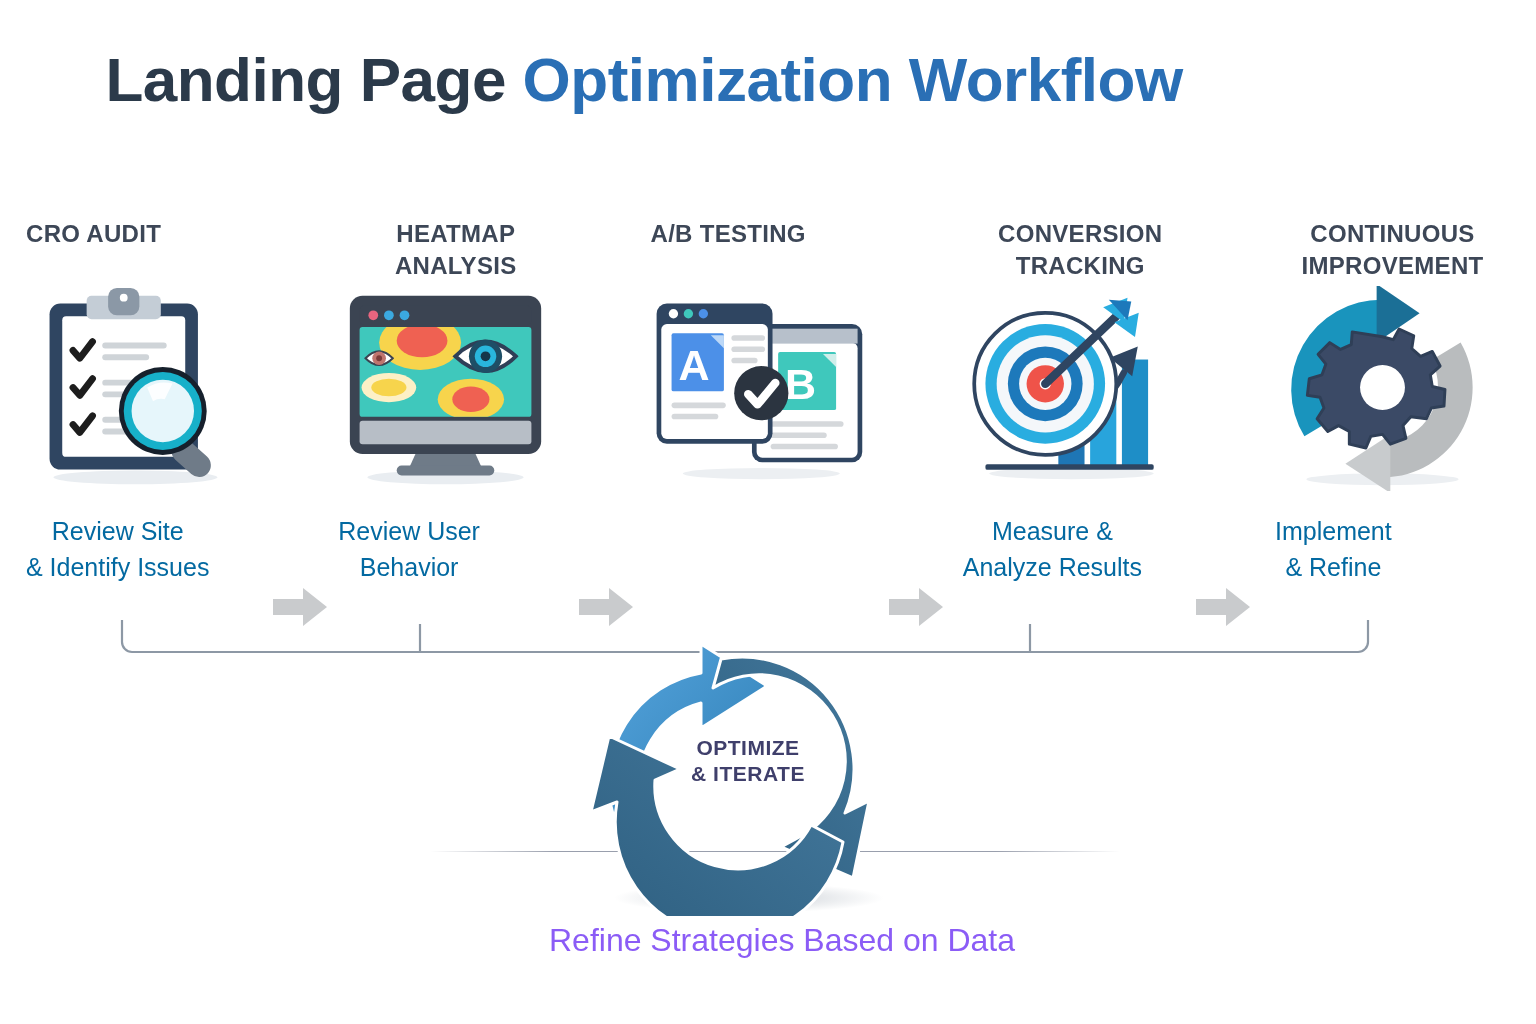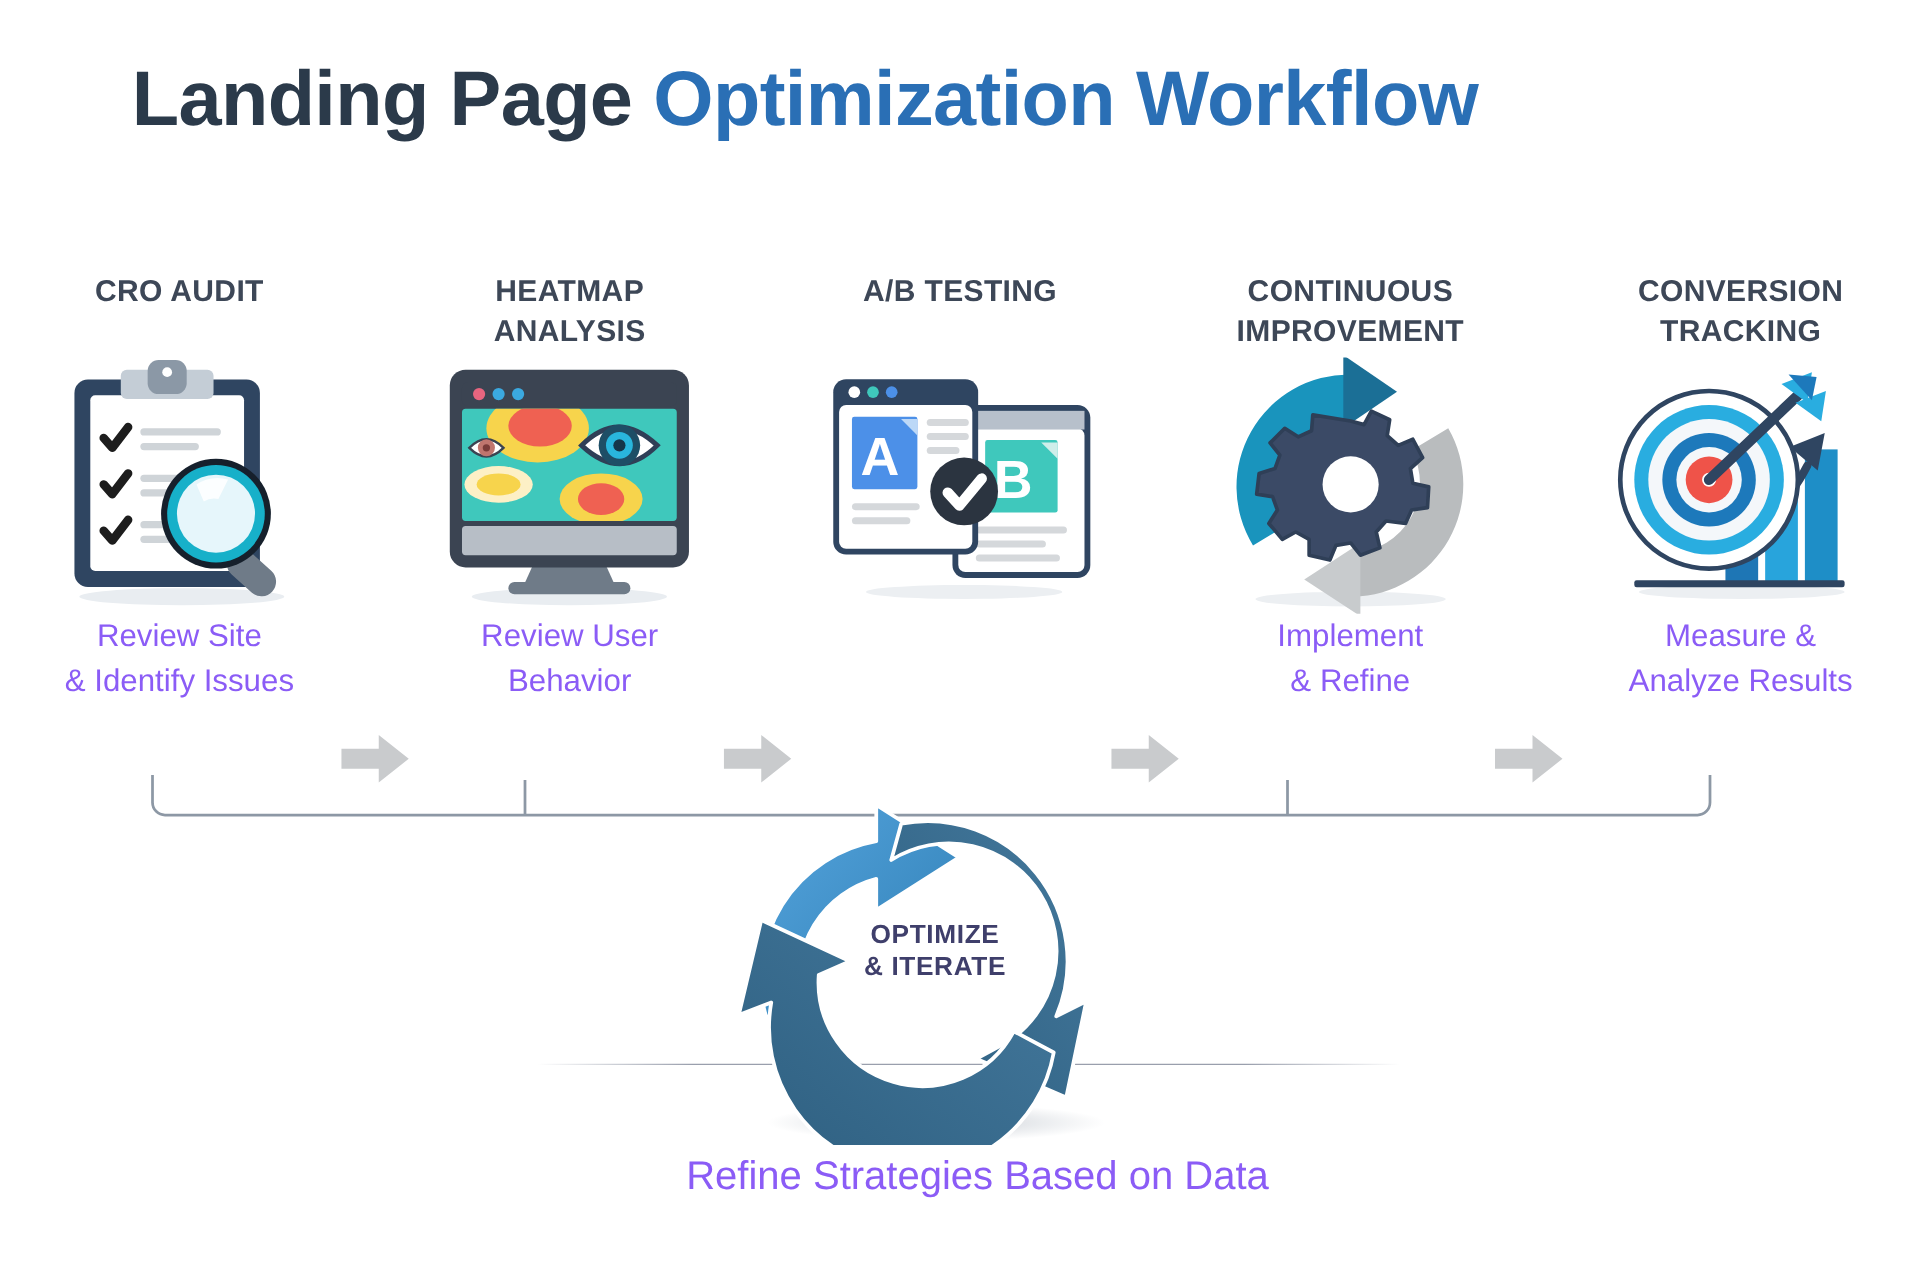--- a/index.html
+++ b/index.html
@@ -40,43 +40,44 @@
     height: 390px;
     display: flex;
     flex-direction: row;
     align-items: flex-start;
     justify-content: space-between;
   }
   .step {
     width: 235px;
     display: flex;
     flex-direction: column;
-    align-items: center;
+    align-items: flex-start;
     position: relative;
   }
   .step-title {
     font-size: 24px;
     font-weight: bold;
     color: #3d4757;
     letter-spacing: 0.3px;
     text-align: center;
     line-height: 1.32;
     height: 66px;
   }
   .step-icon {
     width: 215px;
     height: 205px;
     margin-top: 2px;
     display: flex;
     align-items: center;
     justify-content: center;
   }
   .step-caption {
+    margin-top: 22px;
     font-size: 25px;
-    color: #8b5cf6;
+    color: #0369a1;
     text-align: center;
     line-height: 1.45;
     white-space: pre-line;
   }
 
   
   .connector {
     position: absolute;
     top: 368px;
     width: 56px;
@@ -268,43 +269,20 @@
           <rect x="22" y="132" width="50" height="6" rx="3" fill="#d5d8db"></rect>
         </g>
 
         <circle cx="118" cy="110" r="29" fill="#2b3440"></circle>
         <path d="M104 111 l10 11 19 -23" stroke="#ffffff" stroke-width="9" fill="none" stroke-linecap="round" stroke-linejoin="round"></path>
       </svg>
     </div>
   </div>
 
   <div class="step">
-    <div class="step-title">CONTINUOUS
-IMPROVEMENT</div>
-    <div class="step-icon">
-      <svg viewBox="0 0 220 210" width="215" height="205">
-        <ellipse cx="110" cy="198" rx="78" ry="6" fill="#eceff2"></ellipse>
-
-        <path d="M110 14 A92 92 0 0 0 30 154 l30 -18 A57 57 0 0 1 110 50 z" fill="#1994bd"></path>
-        <path d="M104 -2 l44 30 -44 30 z" fill="#1b6f96"></path>
-
-        <path d="M112 196 A92 92 0 0 0 190 58 l-30 18 A57 57 0 0 1 112 160 z" fill="#b9bcbe"></path>
-        <path d="M118 212 l-46 -30 46 -30 z" fill="#c8cbcd"></path>
-
-        <g transform="translate(110,104)">
-          <path d="M0 -52 l11 3 6 -11 15 7 -2 13 9 8 12 -5 8 15 -10 9 2 12 13 3 -1 17 -13 2 -5 11 -16 -2 -8 9 3 13 -16 6 -8 -10 -12 2 -5 12 -17 -4 0 -13 -11 -6 -11 6 -11 -13 7 -11 -4 -11 -13 -2 2 -17 13 -4 4 -11 -8 -10 12 -12 11 7 11 -5 1 -13 z" fill="#3b4a66" stroke="#2f3f57" stroke-width="3" stroke-linejoin="round"></path>
-          <circle cx="0" cy="0" r="23" fill="#ffffff"></circle>
-        </g>
-      </svg>
-    </div>
-    <div class="step-caption">Implement
-&amp; Refine</div>
-  </div>
-
-  <div class="step">
     <div class="step-title">CONVERSION TRACKING</div>
     <div class="step-icon">
       <svg viewBox="0 0 230 210" width="225" height="205">
         <ellipse cx="116" cy="196" rx="88" ry="6" fill="#eceff2"></ellipse>
 
         <rect x="102" y="132" width="28" height="56" fill="#1e76b5"></rect>
         <rect x="136" y="112" width="28" height="76" fill="#28a4dc"></rect>
         <rect x="170" y="74" width="28" height="114" fill="#1e8ec7"></rect>
         <rect x="24" y="186" width="180" height="6" rx="2" fill="#2f4561"></rect>
 
@@ -321,20 +299,43 @@
 
         <path d="M88 100 L168 24" stroke="#2f4561" stroke-width="9" stroke-linecap="round"></path>
 
         <path d="M150 18 l26 -10 -4 26 z" fill="#29ade0"></path>
         <path d="M162 34 l26 -10 -4 26 z" fill="#29ade0"></path>
         <path d="M156 10 l24 2 -4 20 z" fill="#1d79bb"></path>
       </svg>
     </div>
     <div class="step-caption">Measure &amp;
 Analyze Results</div>
+  </div>
+
+  <div class="step">
+    <div class="step-title">CONTINUOUS
+IMPROVEMENT</div>
+    <div class="step-icon">
+      <svg viewBox="0 0 220 210" width="215" height="205">
+        <ellipse cx="110" cy="198" rx="78" ry="6" fill="#eceff2"></ellipse>
+
+        <path d="M110 14 A92 92 0 0 0 30 154 l30 -18 A57 57 0 0 1 110 50 z" fill="#1994bd"></path>
+        <path d="M104 -2 l44 30 -44 30 z" fill="#1b6f96"></path>
+
+        <path d="M112 196 A92 92 0 0 0 190 58 l-30 18 A57 57 0 0 1 112 160 z" fill="#b9bcbe"></path>
+        <path d="M118 212 l-46 -30 46 -30 z" fill="#c8cbcd"></path>
+
+        <g transform="translate(110,104)">
+          <path d="M0 -52 l11 3 6 -11 15 7 -2 13 9 8 12 -5 8 15 -10 9 2 12 13 3 -1 17 -13 2 -5 11 -16 -2 -8 9 3 13 -16 6 -8 -10 -12 2 -5 12 -17 -4 0 -13 -11 -6 -11 6 -11 -13 7 -11 -4 -11 -13 -2 2 -17 13 -4 4 -11 -8 -10 12 -12 11 7 11 -5 1 -13 z" fill="#3b4a66" stroke="#2f3f57" stroke-width="3" stroke-linejoin="round"></path>
+          <circle cx="0" cy="0" r="23" fill="#ffffff"></circle>
+        </g>
+      </svg>
+    </div>
+    <div class="step-caption">Implement
+&amp; Refine</div>
   </div>
 
   <div class="connector conn0">
     <svg viewBox="0 0 56 42" width="56" height="42">
         <path d="M0 13 h30 V2 l24 19 -24 19 V29 H0 z" fill="#c9cbcd"></path>
       </svg>
   </div>
   <div class="connector conn1">
     <svg viewBox="0 0 56 42" width="56" height="42">
         <path d="M0 13 h30 V2 l24 19 -24 19 V29 H0 z" fill="#c9cbcd"></path>

